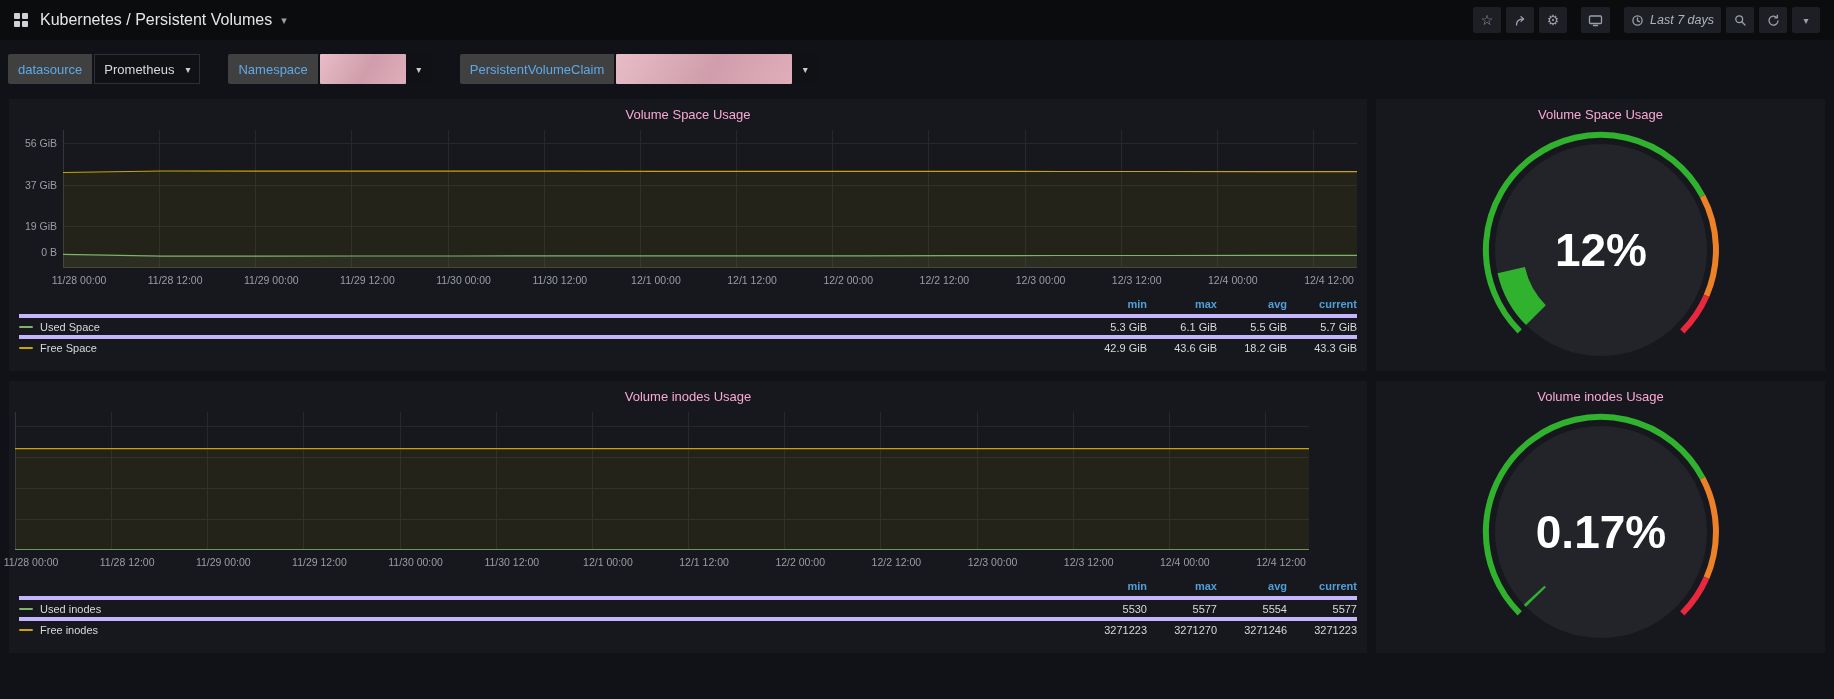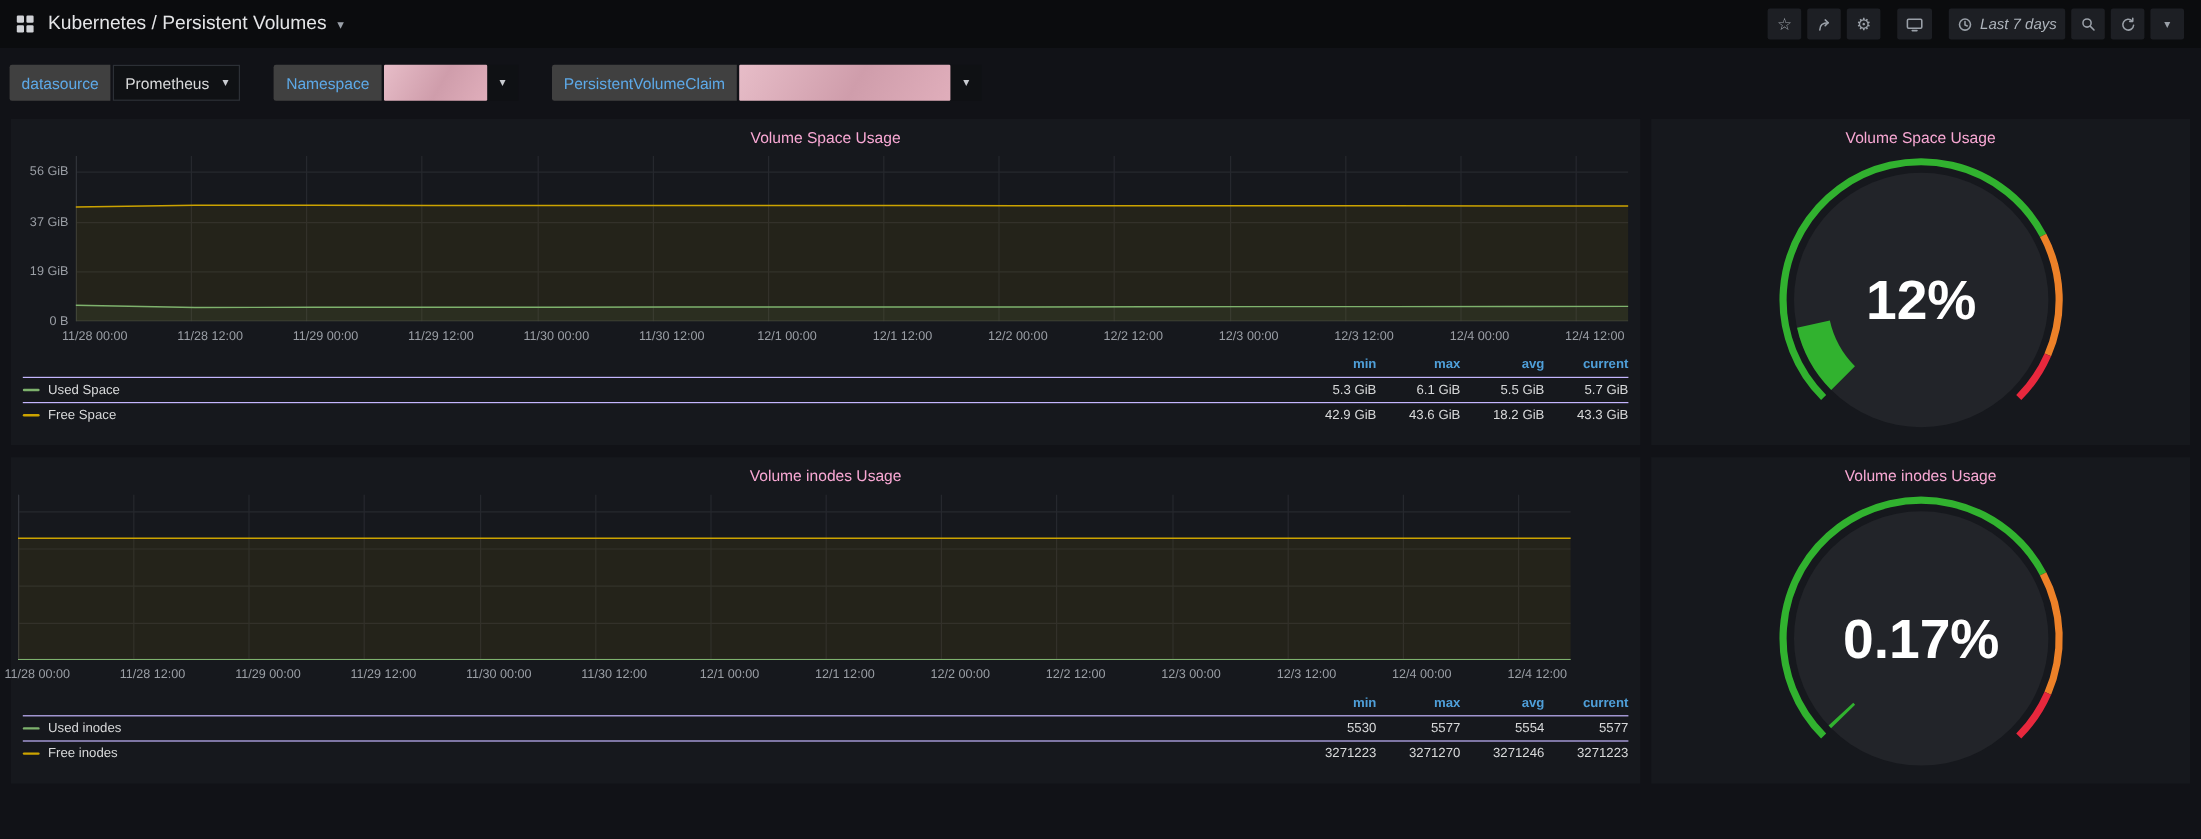--- a/index.html
+++ b/index.html
@@ -51,21 +51,21 @@
   
   .chart-wrap { display:flex; height:170px; padding:6px 10px 0 6px; }
   .y-axis { position:relative; width:48px; flex:none; }
   .y-lab { position:absolute; right:6px; font-size:10.5px; color:#9a9ea5; white-space:nowrap; }
   .plot-area { position:relative; flex:1; height:138px; }
   .plot-area svg { position:absolute; left:0; top:0; }
   .x-axis { position:absolute; top:138px; left:16px; right:0; height:22px; }
   .x-lab { position:absolute; top:6px; transform:translateX(-50%); font-size:10.5px;
            color:#9a9ea5; white-space:nowrap; }
   .legend { padding:0 10px; font-size:11px; }
-  .lg-row { display:flex; align-items:center; height:21px; border-top:1px solid #c4b5fd; }
+  .lg-row { display:flex; align-items:center; height:21px; border-top:4px solid #c4b5fd; }
   .lg-row.lg-head { border-top:none; height:20px; }
   .lg-name { flex:1; display:flex; align-items:center; gap:7px; color:#d8d9da; cursor:pointer; }
   .lg-mark { width:14px; height:2px; border-radius:1px; display:inline-block; }
   .lg-col { width:70px; text-align:right; color:#d8d9da; }
   .lg-colhead { color:#4f9fd9; font-weight:600; cursor:pointer; }
   
   .gauge-panel svg { display:block; margin:2px auto 0; }
 </style>
 </head>
 <body>
@@ -153,21 +153,21 @@
 
 <main class="grid">
 
   <section class="panel chart-panel">
     <h2>Volume Space Usage</h2>
     <div class="chart-wrap">
       <div class="y-axis">
           <div class="y-lab" style="top: 7.35484px;">56 GiB</div>
           <div class="y-lab" style="top: 48.9774px;">37 GiB</div>
           <div class="y-lab" style="top: 90.3774px;">19 GiB</div>
-          <div class="y-lab" style="top: 132px; margin-left: 24px;">0 B</div>
+          <div class="y-lab" style="top: 116px; margin-left: 24px;">0 B</div>
         </div>
       <div class="plot-area">
         <svg width="1294" height="138" viewBox="0 0 1294 138">
             <line x1="0" y1="13.5" x2="1294" y2="13.5" stroke="#26282e" stroke-width="1"></line>
             <line x1="0" y1="55.5" x2="1294" y2="55.5" stroke="#26282e" stroke-width="1"></line>
             <line x1="0" y1="96.5" x2="1294" y2="96.5" stroke="#26282e" stroke-width="1"></line>
             <line x1="0" y1="138.5" x2="1294" y2="138.5" stroke="#26282e" stroke-width="1"></line>
             <line x1="0.5" y1="0" x2="0.5" y2="138" stroke="#26282e" stroke-width="1"></line>
             <line x1="96.5" y1="0" x2="96.5" y2="138" stroke="#26282e" stroke-width="1"></line>
             <line x1="192.5" y1="0" x2="192.5" y2="138" stroke="#26282e" stroke-width="1"></line>

